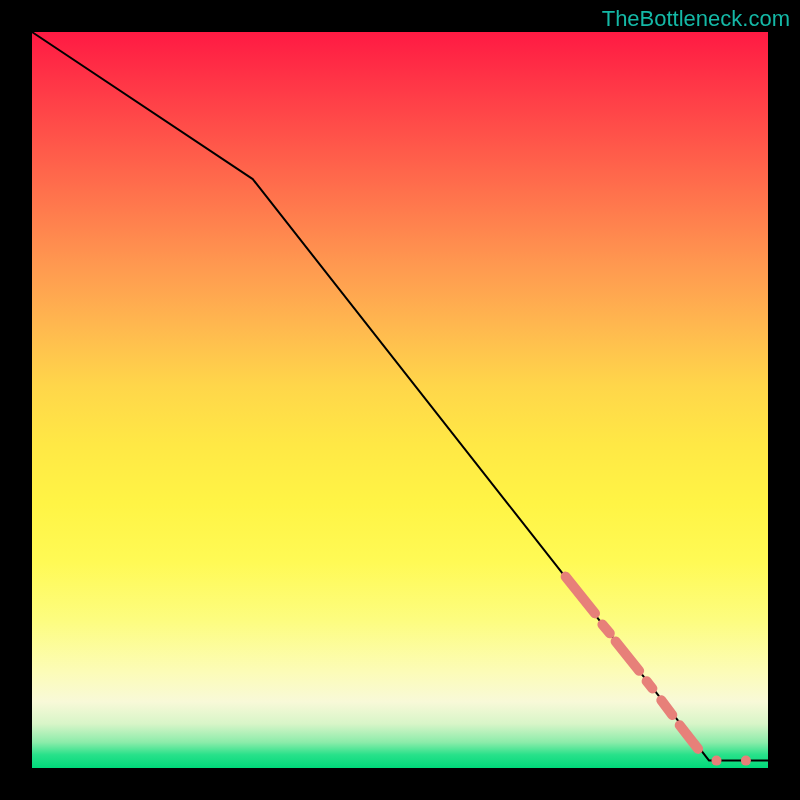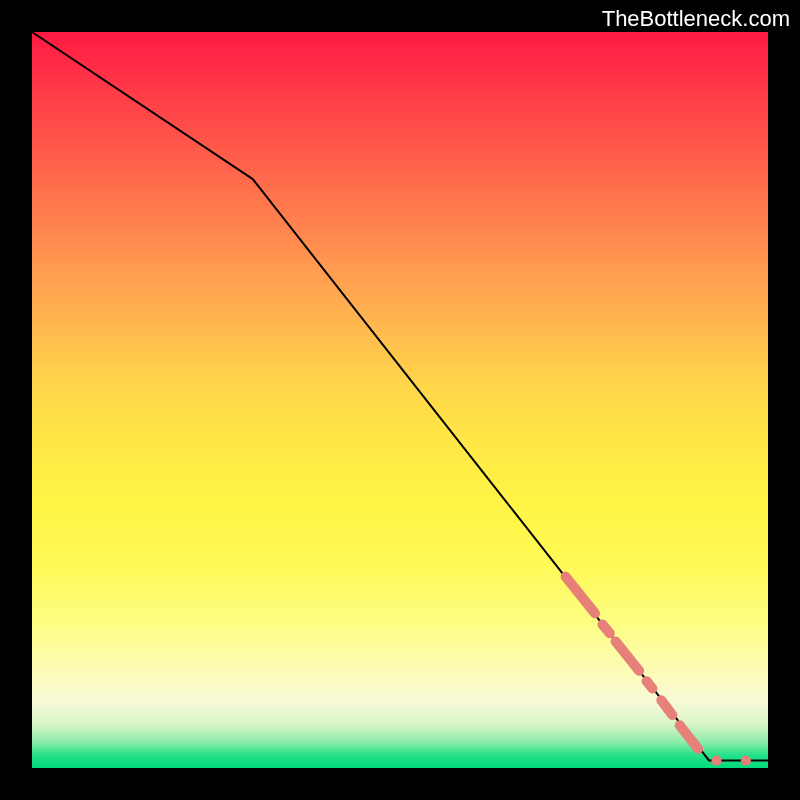--- a/index.html
+++ b/index.html
@@ -42,21 +42,21 @@
       #d8f5c8 94%,
       #8cecaa 96.5%,
       #28e18a 98.2%,
       #00d97a 100%
     );
   }
   .watermark {
     position: absolute;
     top: 6px;
     right: 10px;
-    color: #ffffff;
+    color: #14b8a6;
     font-size: 22px;
     font-weight: 500;
     letter-spacing: 0px;
   }
   svg.lines {
     position: absolute;
     left: 0;
     top: 0;
     width: 736px;
     height: 736px;

